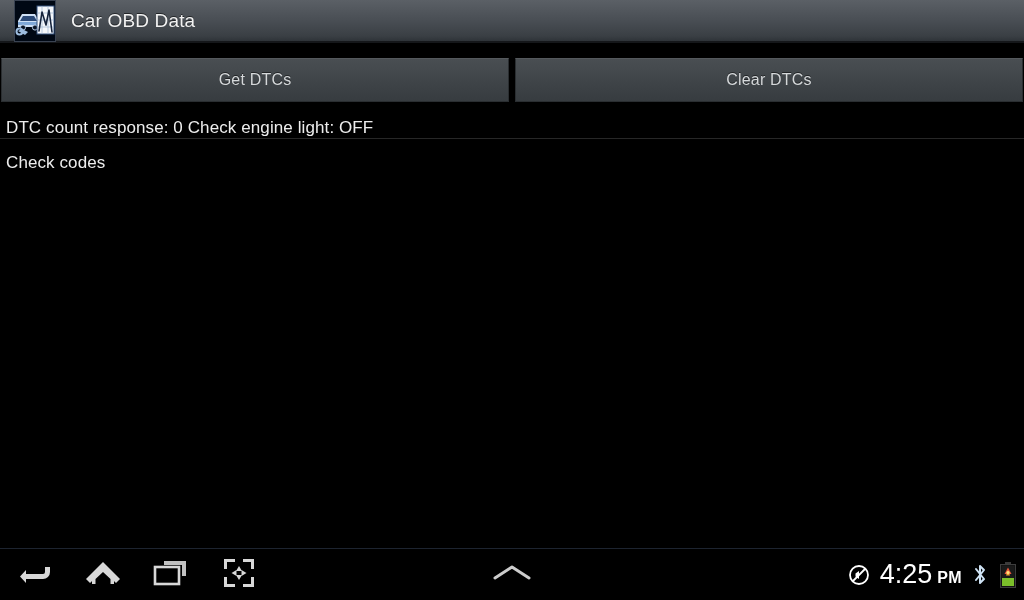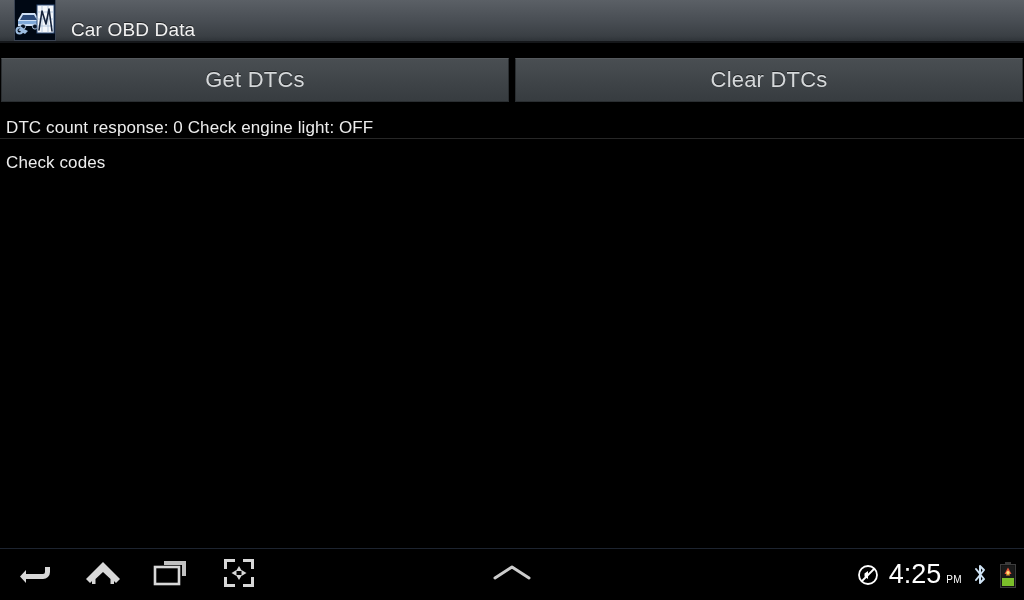--- a/index.html
+++ b/index.html
@@ -30,21 +30,21 @@
     height: 43px;
     background: linear-gradient(to bottom,
                 #5b6066 0%,
                 #53585e 22%,
                 #474c52 55%,
                 #3a3f44 88%,
                 #2e3338 100%);
     box-sizing: border-box;
     border-bottom: 2px solid #15171a;
     display: flex;
-    align-items: flex-end;
+    align-items: center;
   }
   .app-icon {
     width: 42px;
     height: 42px;
     margin-left: 14px;
     background: #000;
     border: 1px solid #3a4352;
     box-sizing: border-box;
     position: relative;
     flex: 0 0 auto;
@@ -79,21 +79,21 @@
                 #43484c 35%,
                 #3c4145 70%,
                 #373c40 100%);
     border: 1px solid #2a2e31;
     border-top-color: #55595d;
     box-sizing: border-box;
     display: flex;
     align-items: center;
     justify-content: center;
     color: #d5d8da;
-    font-size: 22px;
+    font-size: 16px;
     letter-spacing: 0.2px;
     text-shadow: 0 -1px 0 rgba(0,0,0,0.5);
     user-select: none;
   }
   .btn:first-child { margin-left: 1px; margin-right: 3px; }
   .btn:last-child  { margin-left: 3px; margin-right: 1px; }
 
   
   .content {
     position: absolute;
@@ -172,22 +172,23 @@
   .clock {
     color: #ffffff;
     font-size: 27px;
     letter-spacing: 0px;
     line-height: 1;
     display: flex;
     align-items: baseline;
     gap: 5px;
   }
   .clock .ampm {
-    font-size: 10px;
+    font-size: 16px;
     letter-spacing: 0.4px;
+    font-weight: bold;
   }
   .statusicon { display: flex; align-items: center; }
 </style>
 </head>
 <body>
 
 <div id="screen">
 
   <div class="titlebar">
     <div class="app-icon">

